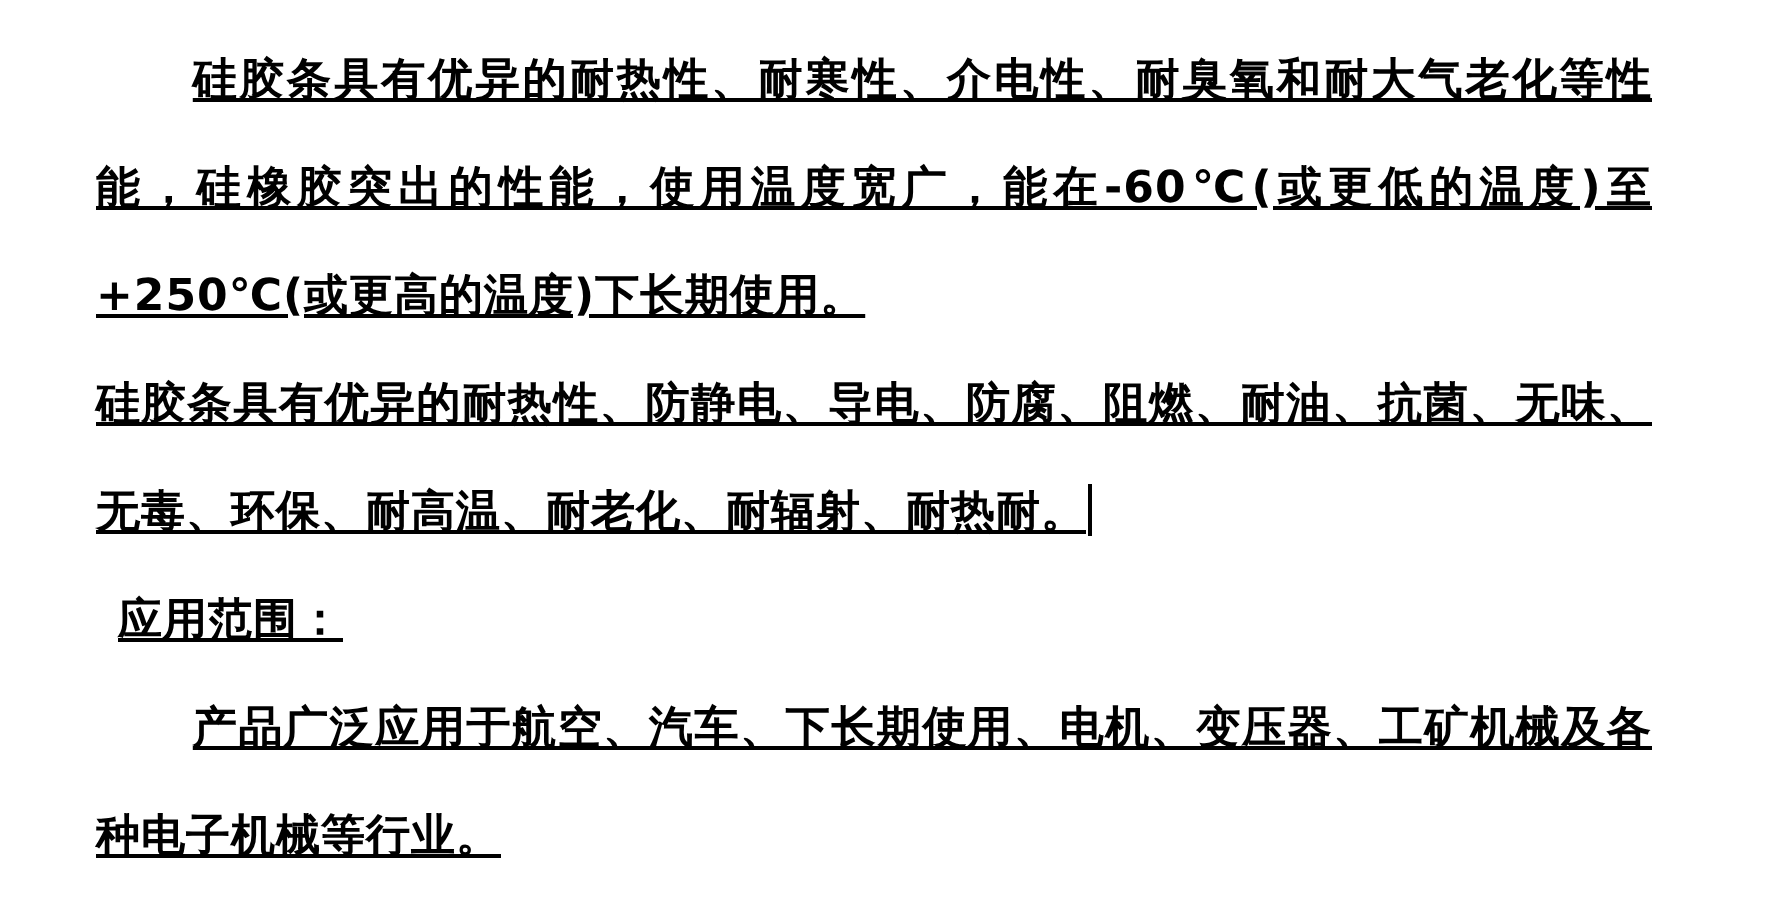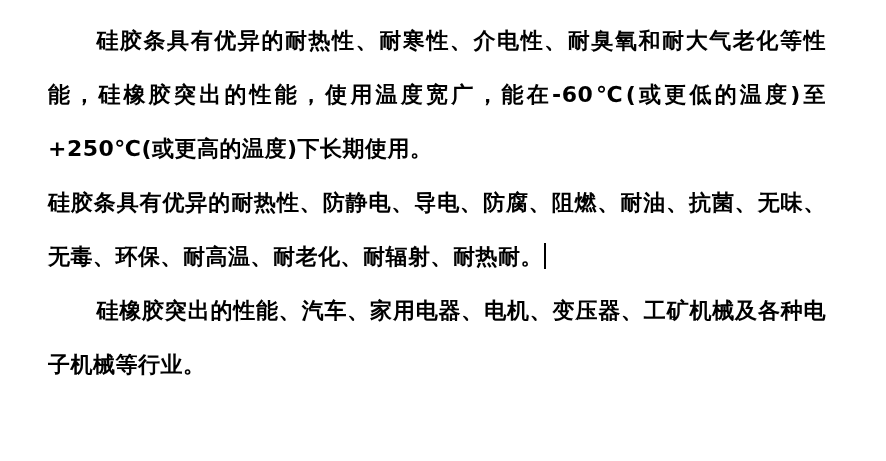--- a/index.html
+++ b/index.html
@@ -13,20 +13,21 @@
     overflow: hidden;
     font-family: "DejaVu Sans", "Liberation Sans", sans-serif;
   }
   .page {
     position: relative;
     width: 886px;
     height: 461px;
     background: #ffffff;
     box-sizing: border-box;
     padding: 14px 60px 0 48px;
+    text-decoration: underline;
   }
   .doc-body {
     color: #000000;
     font-size: 22px;
     line-height: 54px;
     letter-spacing: 0.5px;
     text-align: justify;
     text-justify: inter-ideograph;
   }
   .para {
@@ -51,17 +52,18 @@
 </head>
 <body>
 
 <div class="page">
   <div class="doc-body">
 
     <p class="para indent">硅胶条具有优异的耐热性、耐寒性、介电性、耐臭氧和耐大气老化等性能，硅橡胶突出的性能，使用温度宽广，能在-60℃(或更低的温度)至+250℃(或更高的温度)下长期使用。</p>
 
     <p class="para"><span>硅胶条具有优异的耐热性、防静电、导电、防腐、阻燃、耐油、抗菌、无味、无毒、环保、耐高温、耐老化、耐辐射、耐热耐。</span><span class="caret"></span></p>
 
+    <p class="para indent-small">应用范围：</p>
 
-    <p class="para indent">硅橡胶突出的性能、汽车、家用电器、电机、变压器、工矿机械及各种电子机械等行业。</p>
+    <p class="para indent">产品广泛应用于航空、汽车、下长期使用、电机、变压器、工矿机械及各种电子机械等行业。</p>
 
   </div>
 </div>
 
 </body></html>

